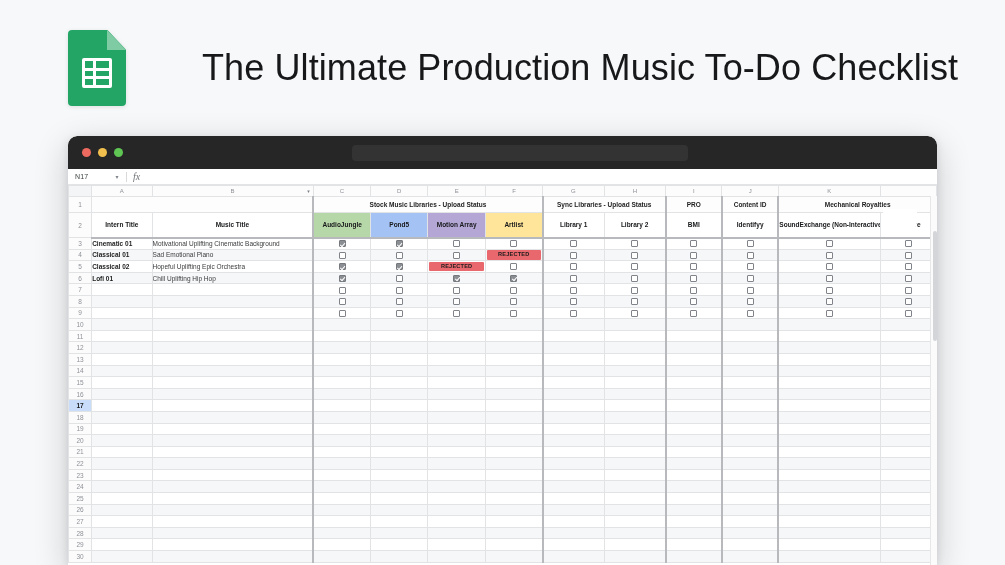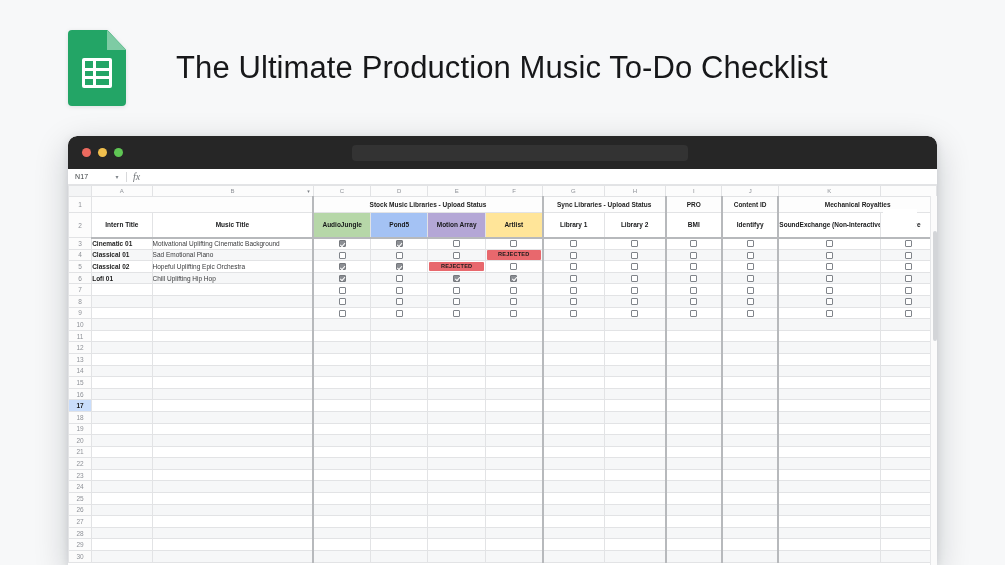--- a/index.html
+++ b/index.html
@@ -61,22 +61,22 @@
   }
   .sheets-logo .grid-mark:before {
     left: 0; right: 0; top: 7px; height: 3px;
     box-shadow: 0 8px 0 0 #fff;
   }
   .sheets-logo .grid-mark:after {
     top: 0; bottom: 0; left: 8px; width: 3px;
   }
 
   .page-title {
-    margin-left: 50px;
-    font-size: 31px;
+    margin-left: 76px;
+    font-size: 36px;
     font-weight: 400;
     color: #17181a;
     letter-spacing: .1px;
     white-space: nowrap;
   }
 
   
   .window {
     position: absolute;
     left: 68px; top: 136px;

